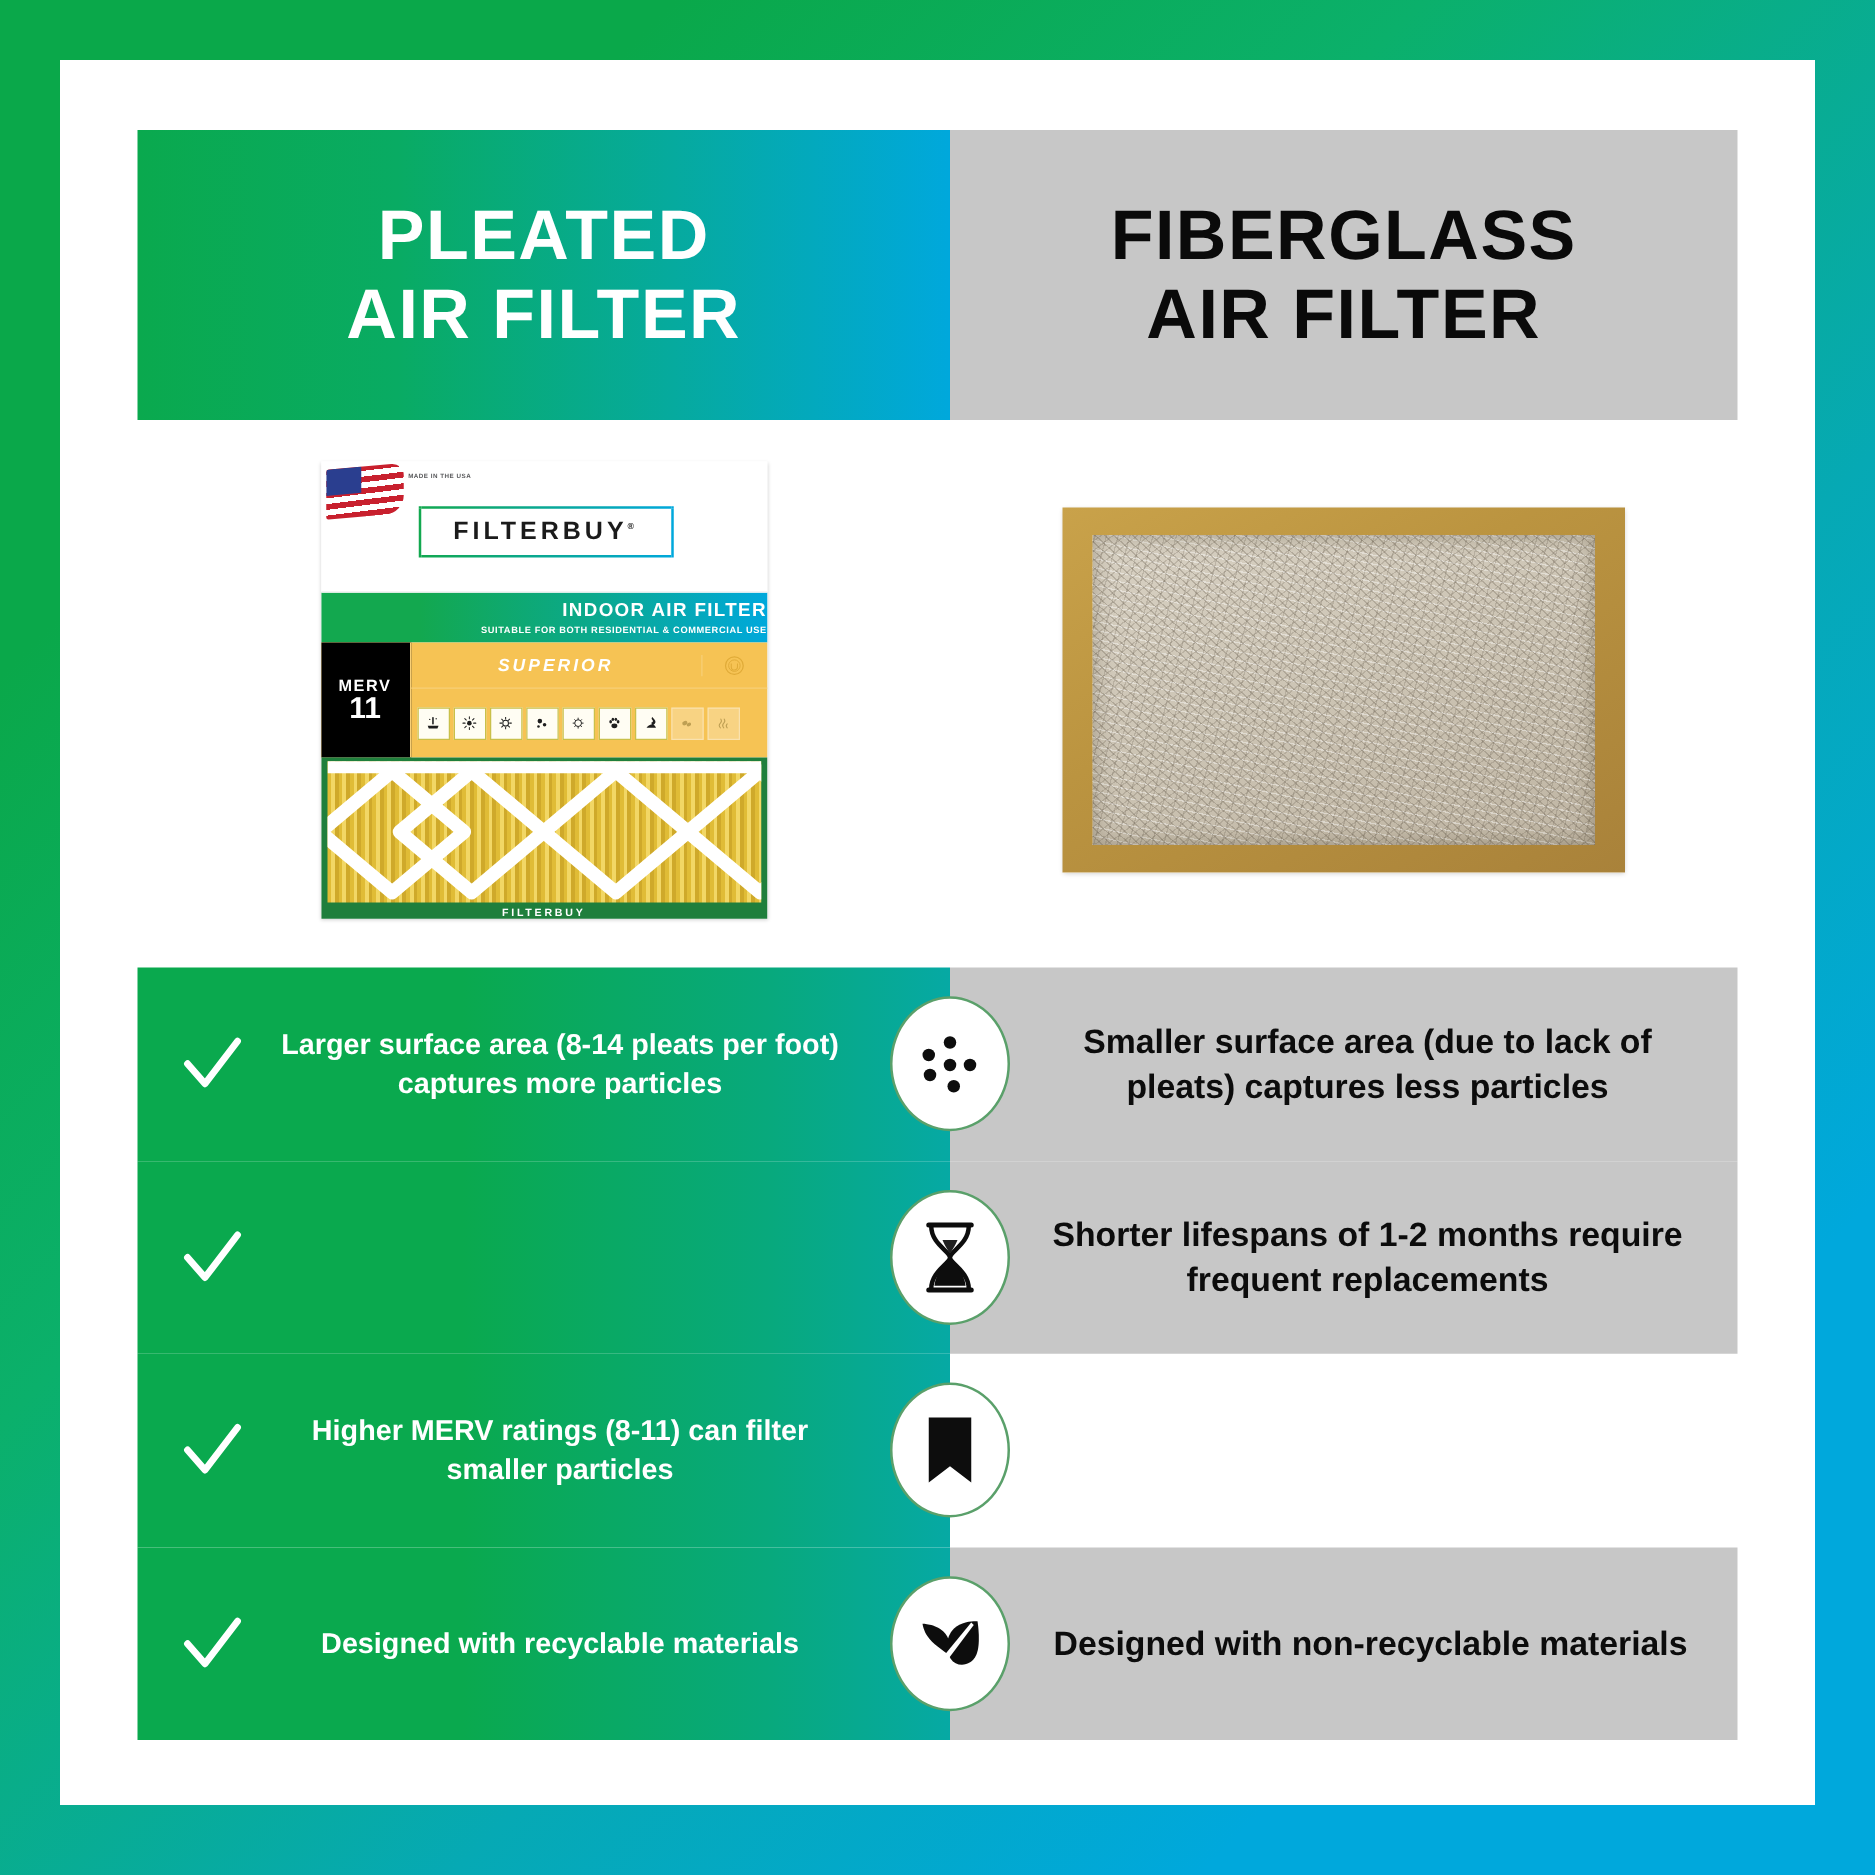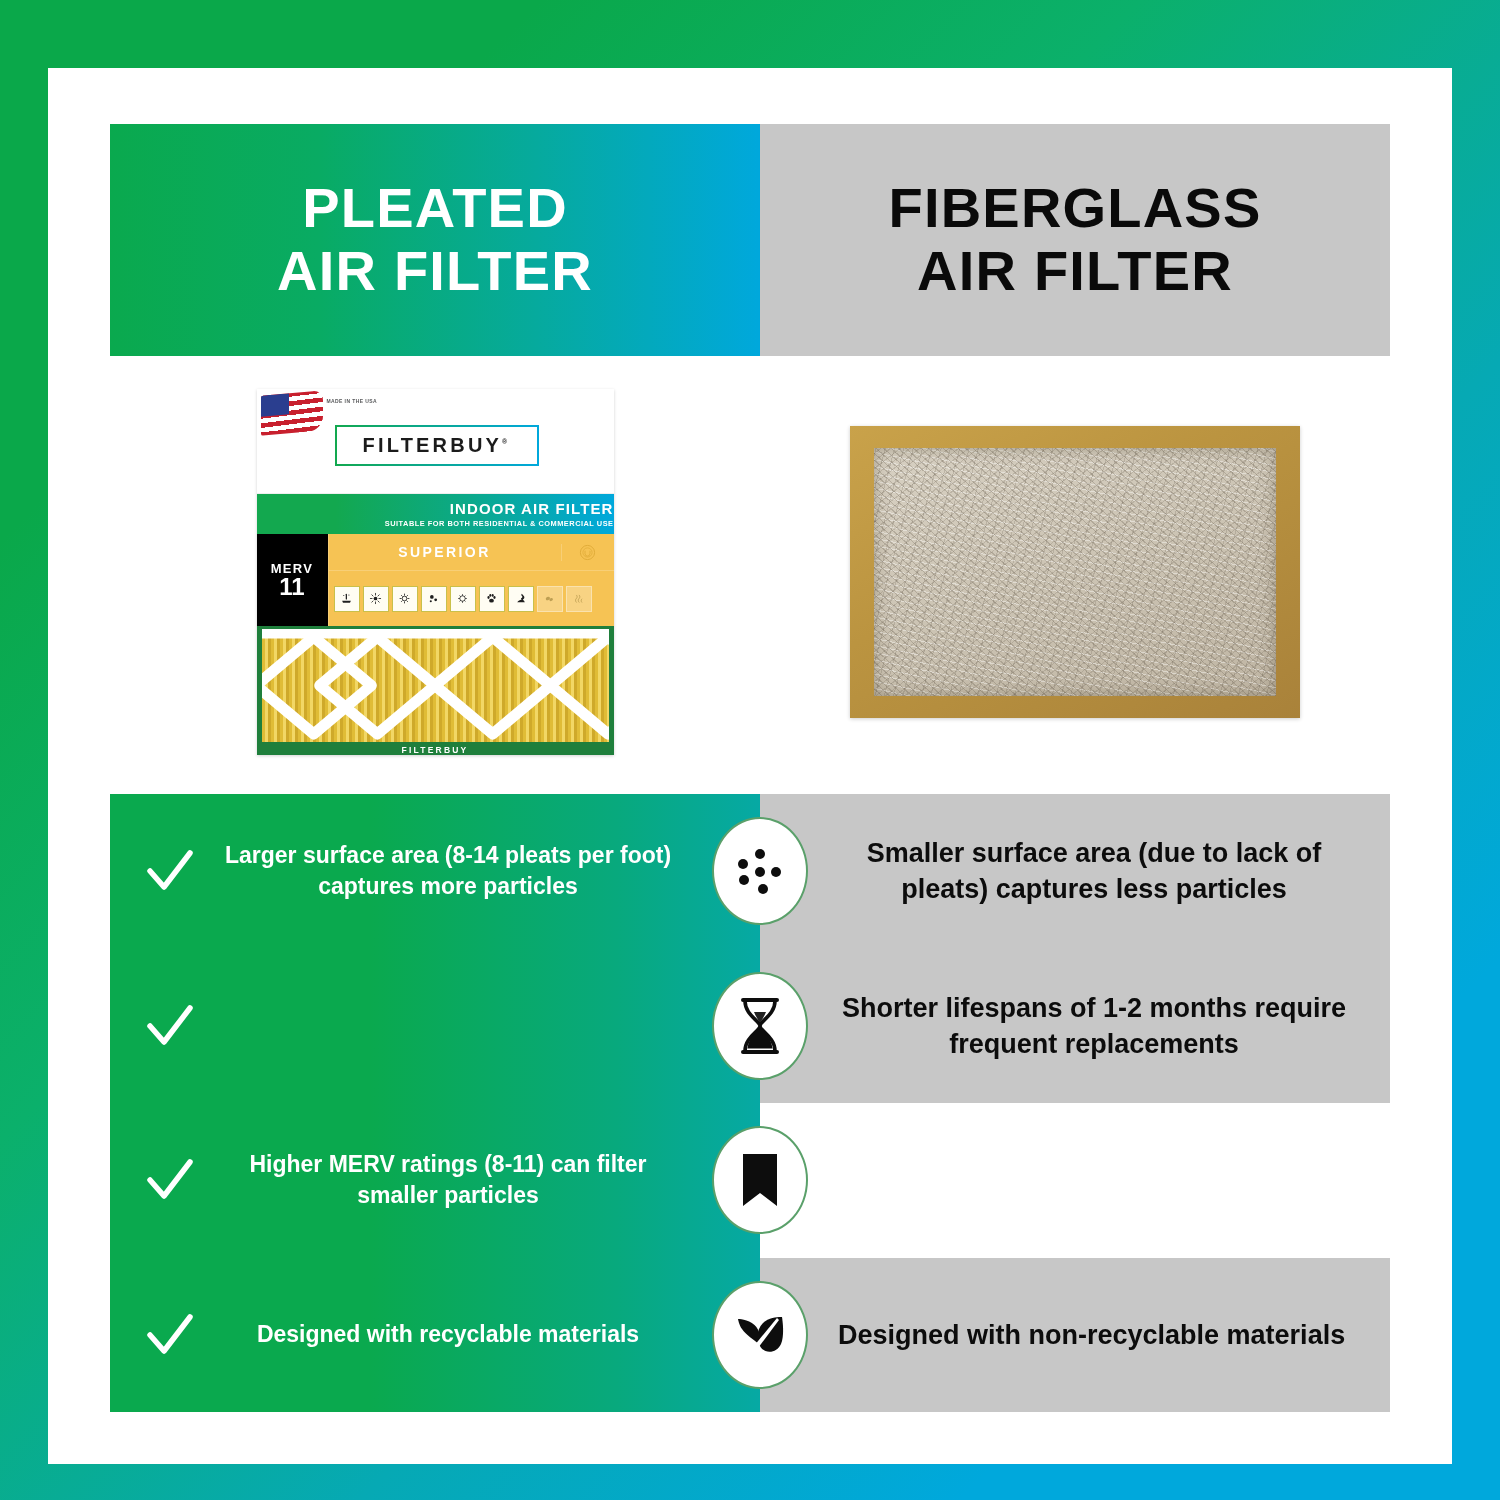--- a/index.html
+++ b/index.html
@@ -20,21 +20,20 @@
     background: linear-gradient(135deg, #0aa84a 0%, #0aa84a 18%, #0bb06b 38%, #06a9b4 62%, #00a8dc 82%, #00a8dc 100%);
   }
   #inner-card {
     position: absolute;
     left: 48px;
     top: 48px;
     width: 1404px;
     height: 1396px;
     background: #ffffff;
     box-sizing: border-box;
-    margin-top: 20px;
   }
 
   
   .header-band {
     position: absolute;
     left: 62px;
     top: 56px;
     width: 1280px;
     height: 232px;
     display: flex;
@@ -195,20 +194,21 @@
     align-items: center;
     border-bottom: 1px solid #f8cf76;
   }
   .pb-sup-label {
     flex: 1;
     text-align: center;
     font-size: 14px;
     font-weight: 800;
     letter-spacing: 2.4px;
     color: #ffffff;
+    font-style: italic;
   }
   .pb-ul-mark {
     width: 52px;
     display: flex;
     align-items: center;
     justify-content: center;
     border-left: 1px solid #f8cf76;
     color: #e0ab38;
     font-size: 17px;
   }
@@ -312,21 +312,21 @@
     display: flex;
     align-items: center;
     box-sizing: border-box;
     padding: 0 72px 0 30px;
   }
   .cmp-right {
     flex: 1;
     background: #c7c7c7;
     display: flex;
     align-items: center;
-    justify-content: flex-start;
+    justify-content: flex-end;
     box-sizing: border-box;
     padding: 0 40px 0 78px;
   }
   .check-mark {
     flex: 0 0 auto;
     width: 60px;
     display: flex;
     align-items: center;
     justify-content: center;
     margin-right: 8px;

